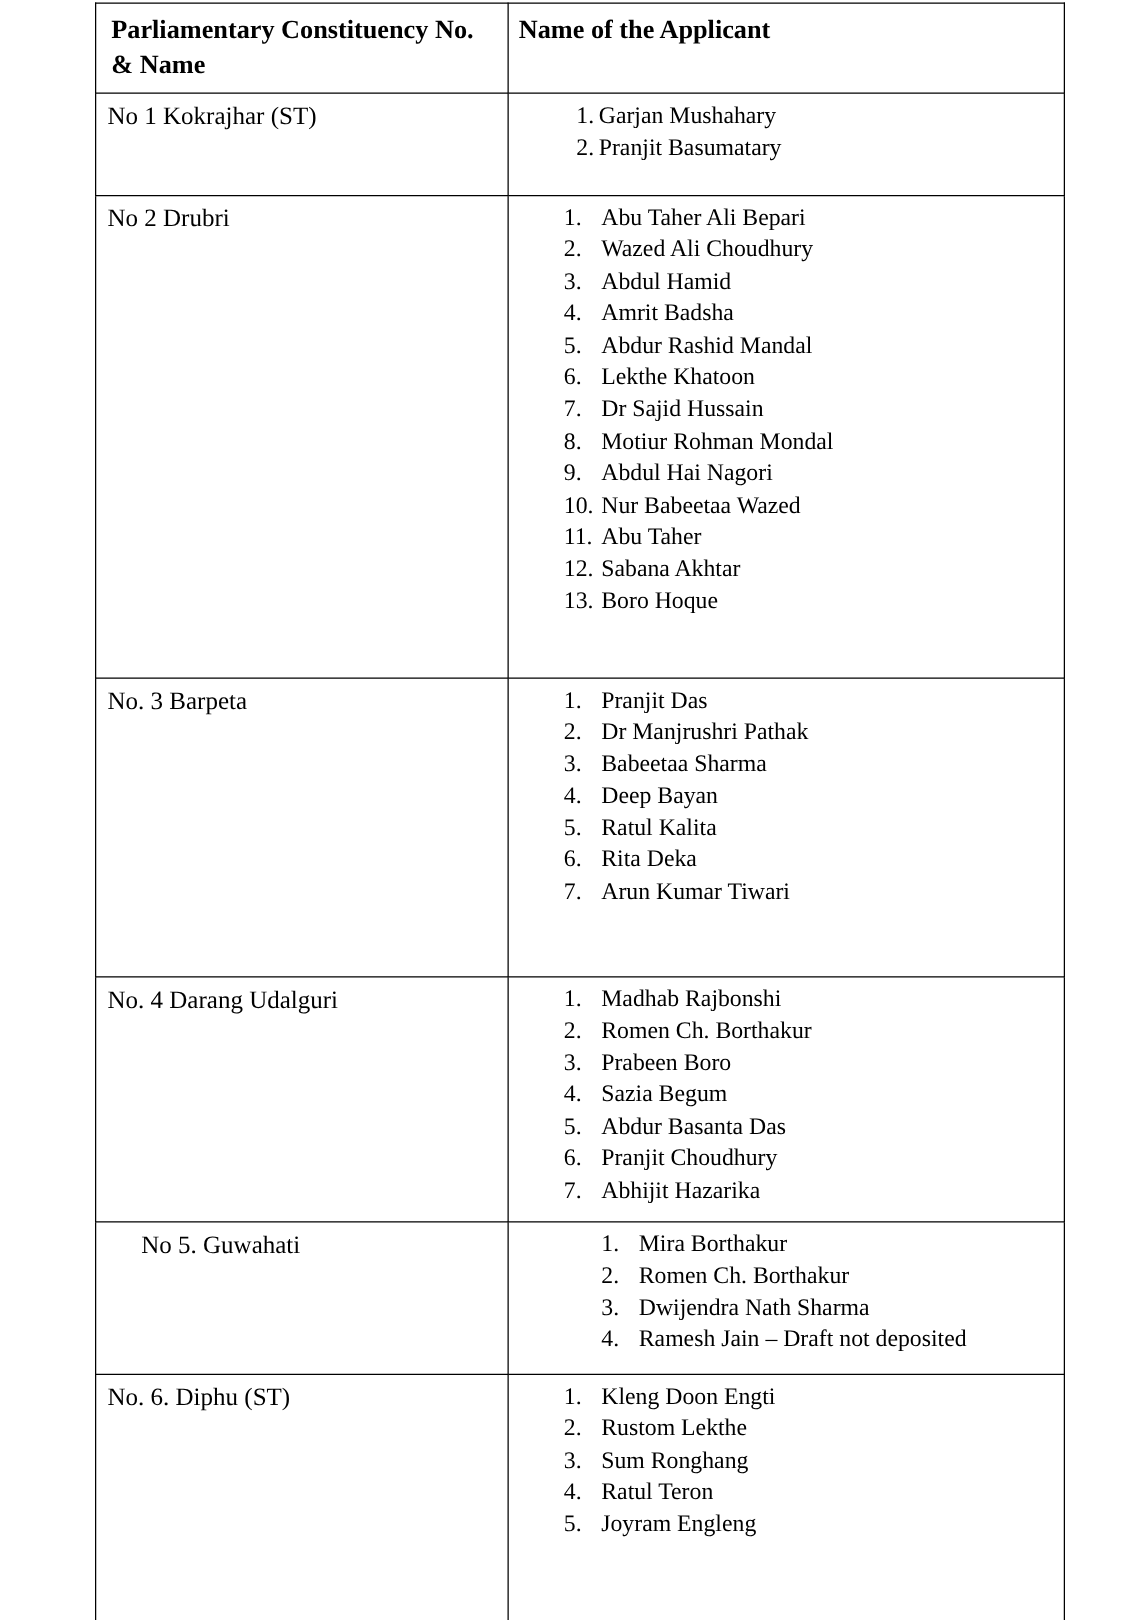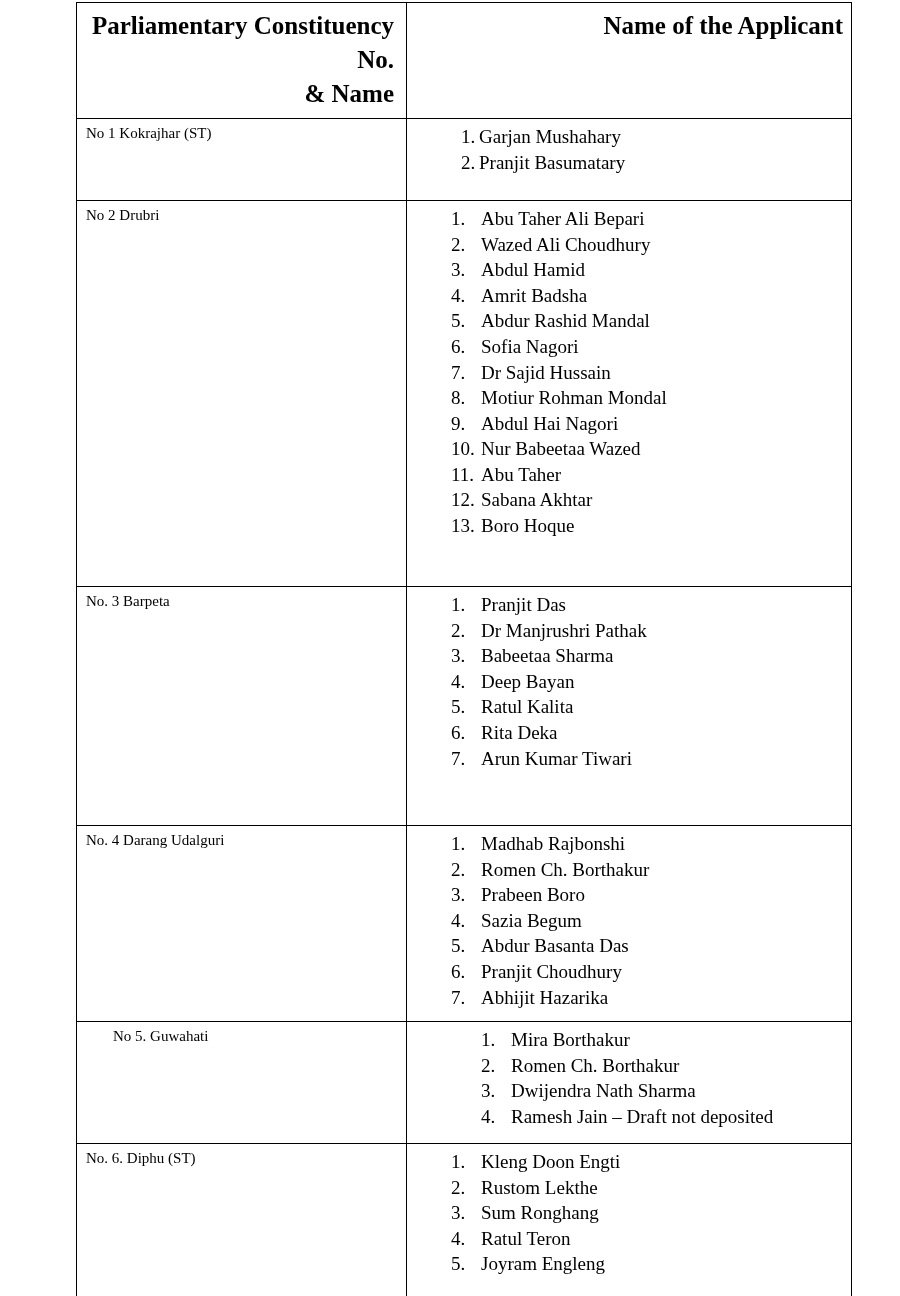--- a/index.html
+++ b/index.html
@@ -40,37 +40,37 @@
     vertical-align: top;
     padding: 0;
     background: #ffffff;
   }
 
   col.col-constituency { width: 330px; }
   col.col-applicant    { width: 445px; }
 
   
   .header-row th {
-    text-align: right;
+    text-align: left;
     font-weight: bold;
-    font-size: 25px;
+    font-size: 21px;
     line-height: 1.35;
     padding: 6px 8px 8px 8px;
   }
   .header-row th.h-constituency {
     padding-left: 12px;
     padding-right: 12px;
   }
   .header-cell-inner {
     display: block;
   }
 
   
   td.constituency-cell {
-    font-size: 15px;
+    font-size: 20px;
     line-height: 1.3;
     padding: 5px 6px 6px 9px;
     white-space: nowrap;
   }
 
   td.applicant-cell {
     font-size: 19px;
     line-height: 1.3;
     padding: 5px 6px 8px 6px;
   }
@@ -173,21 +173,21 @@
               <li>
                 <span class="num">4.</span>
                 <span class="nm">Amrit Badsha</span>
               </li>
               <li>
                 <span class="num">5.</span>
                 <span class="nm">Abdur Rashid Mandal</span>
               </li>
               <li>
                 <span class="num">6.</span>
-                <span class="nm">Sofia Nagori</span>
+                <span class="nm">Lekthe Khatoon</span>
               </li>
               <li>
                 <span class="num">7.</span>
                 <span class="nm">Dr Sajid Hussain</span>
               </li>
               <li>
                 <span class="num">8.</span>
                 <span class="nm">Motiur Rohman Mondal</span>
               </li>
               <li>

